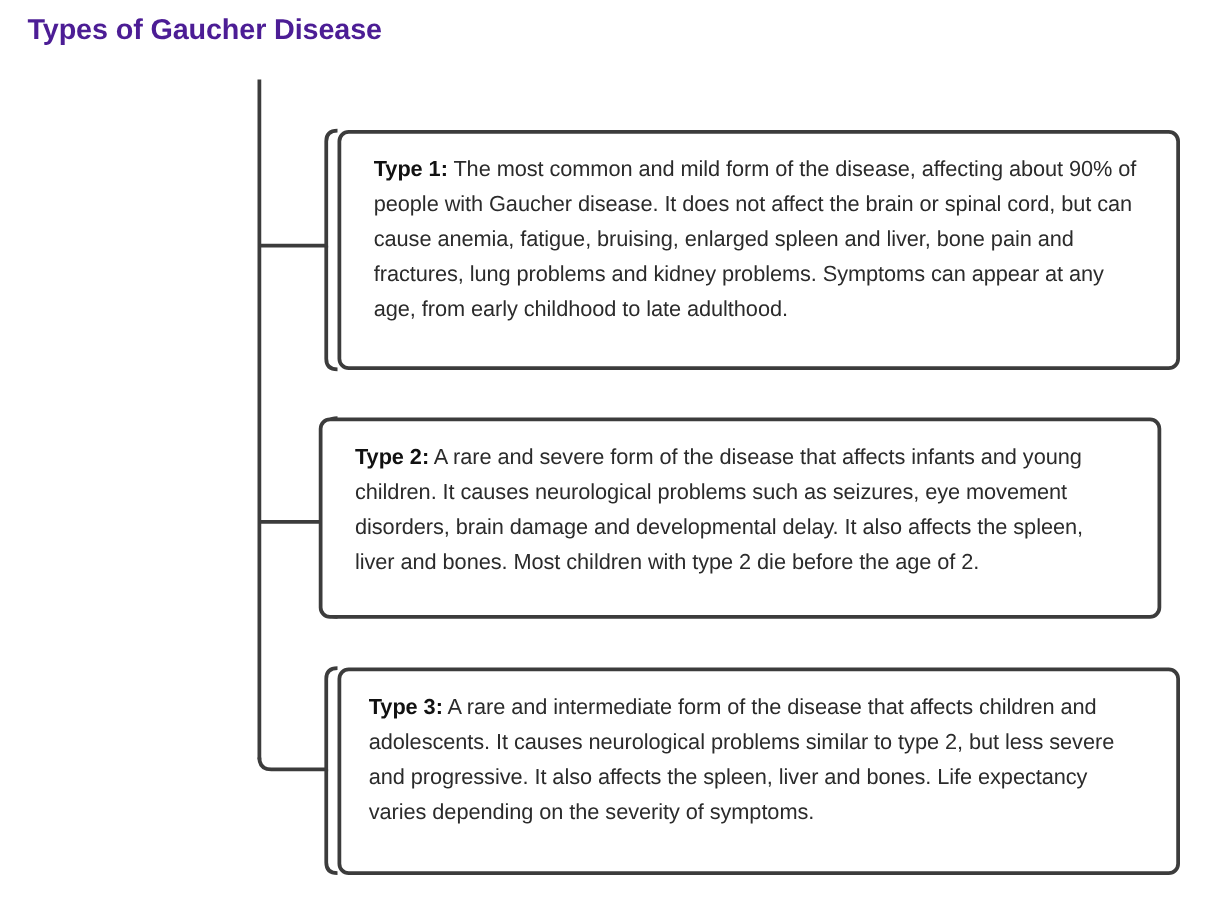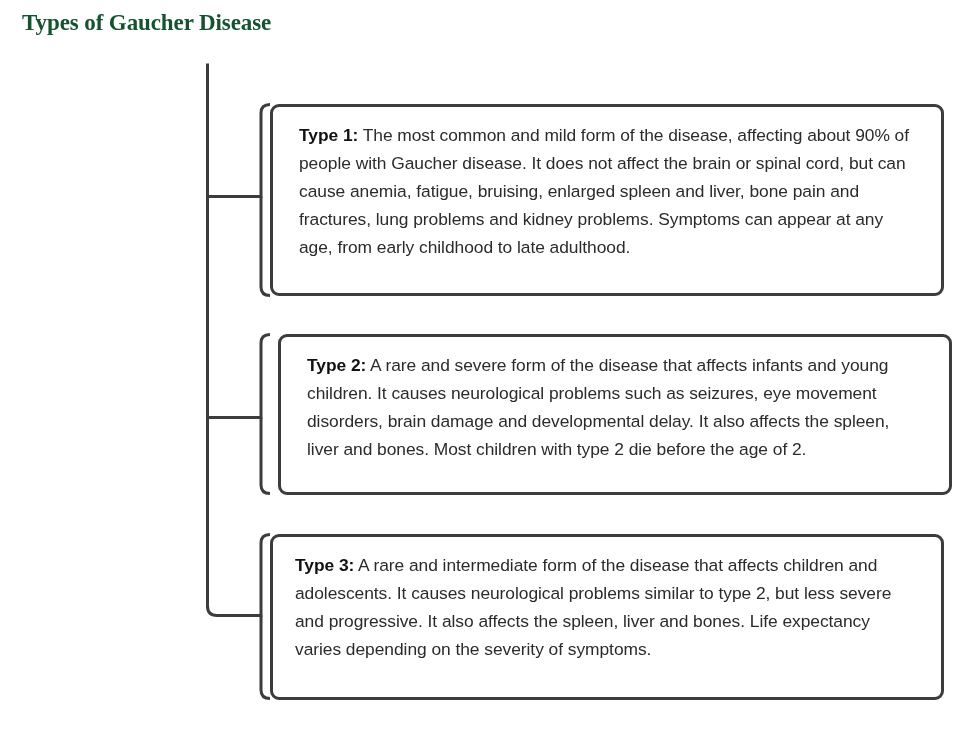--- a/index.html
+++ b/index.html
@@ -15,24 +15,23 @@
     font-family: "Liberation Sans", sans-serif;
     -webkit-font-smoothing: antialiased;
   }
 
   #page-title {
     position: absolute;
     left: 22px;
     top: 10px;
     font-size: 23px;
     font-weight: bold;
-    color: #14532d;
+    color: #4c1d95;
     letter-spacing: -0.1px;
     white-space: nowrap;
-    font-family: Liberation Serif, serif;
   }
 
   #diagram {
     position: absolute;
     left: 0;
     top: 0;
     width: 965px;
     height: 738px;
   }
 
@@ -60,21 +59,21 @@
     color: #2b2b2b;
     letter-spacing: -0.05px;
   }
 
   .box-text .lead {
     font-weight: bold;
     color: #111111;
   }
 
   #box-1 { left: 270px; top: 104px; width: 674px; height: 192px; }
-  #box-2 { left: 278px; top: 334px; width: 674px; height: 161px; }
+  #box-2 { left: 255px; top: 334px; width: 674px; height: 161px; }
   #box-3 { left: 270px; top: 534px; width: 674px; height: 166px; padding-left: 22px; }
 </style>
 </head>
 <body>
 
 <div id="page-title">Types of Gaucher Disease</div>
 
 <div id="diagram">
 
   <svg id="connectors" viewBox="0 0 965 738">

